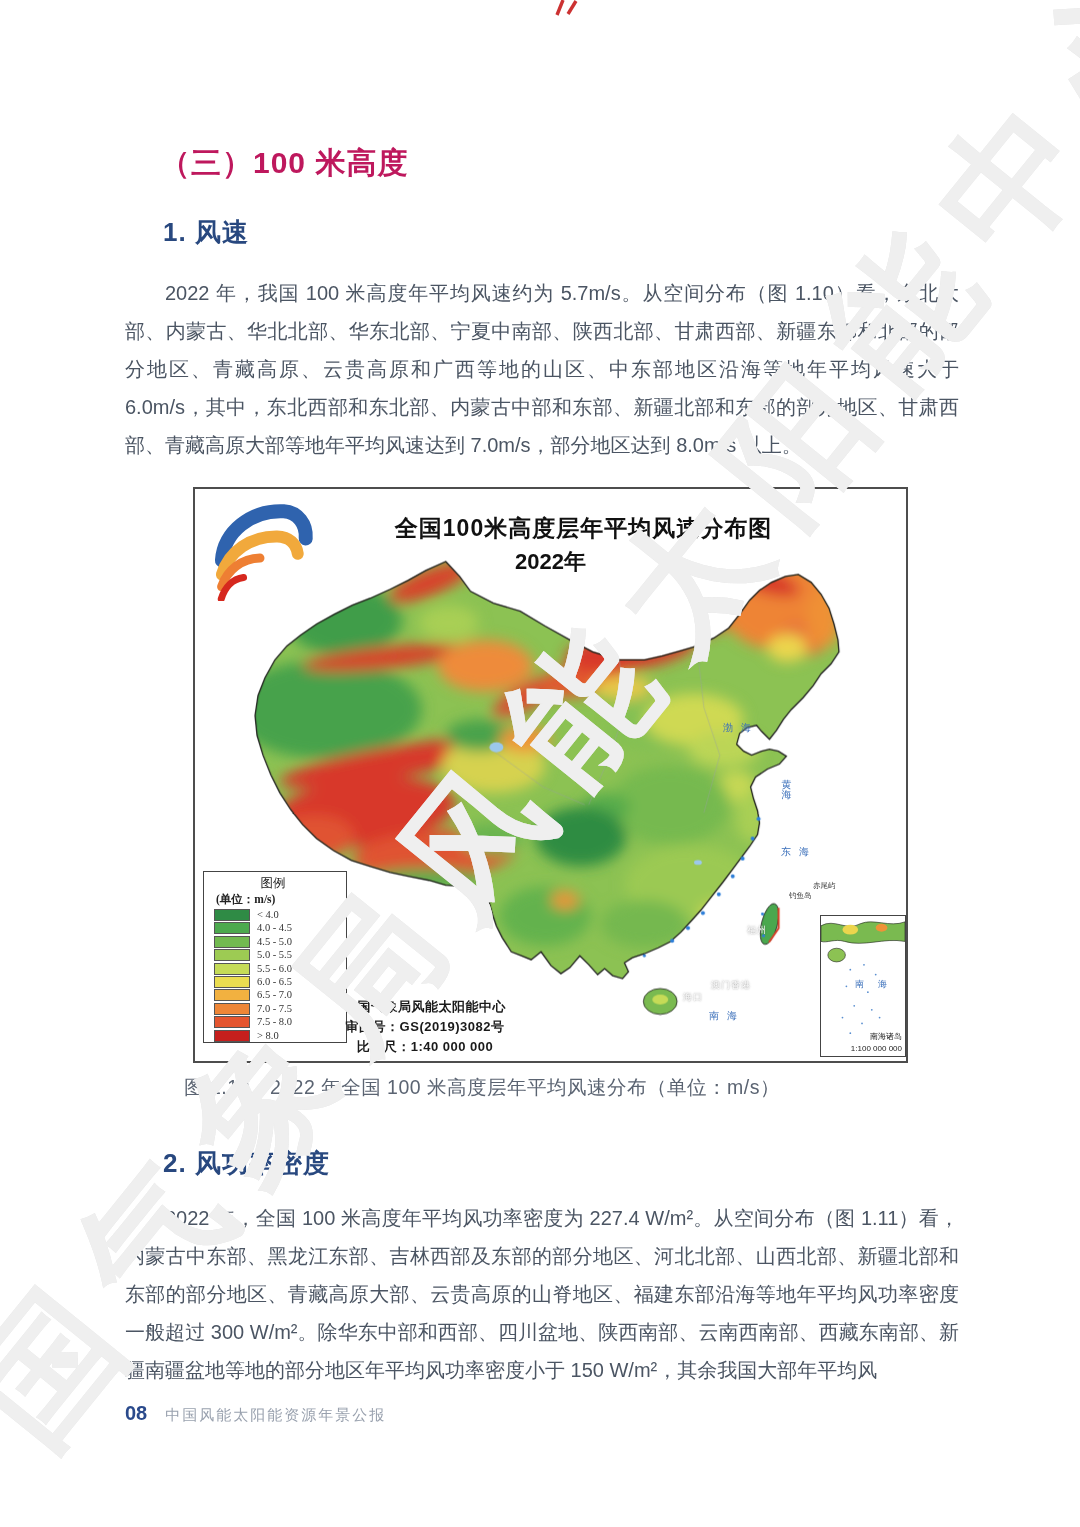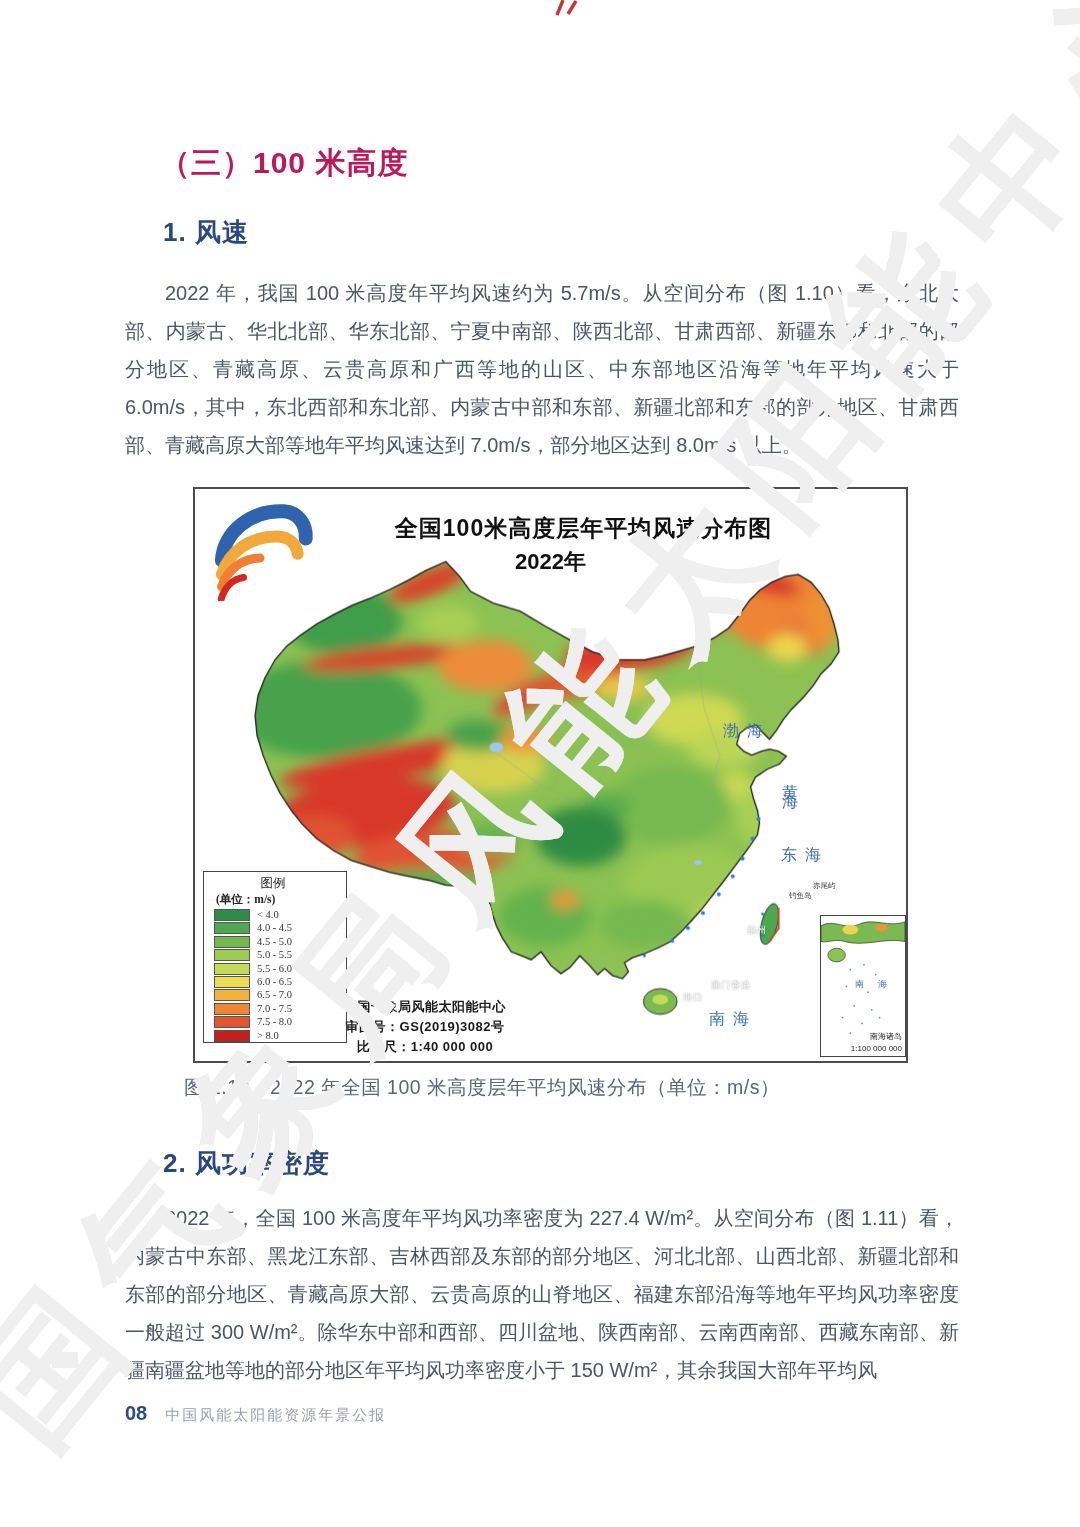--- a/index.html
+++ b/index.html
@@ -30,21 +30,21 @@
           border:2px solid #4d4d4d;box-sizing:border-box;}
   .map-svg{position:absolute;left:0;top:0;width:711px;height:572px;z-index:1;}
   .map-title{position:absolute;left:0;top:24px;width:711px;text-align:center;z-index:2;
              font-size:23px;font-weight:bold;color:#111;letter-spacing:1px;padding-left:33px;}
   .map-year{position:absolute;left:0;top:58px;width:711px;text-align:center;z-index:2;
             font-size:22px;font-weight:bold;color:#111;}
   .map-logo{position:absolute;left:10px;top:12px;width:110px;height:100px;z-index:2;}
 
   #map-labels{position:absolute;inset:0;z-index:3;}
   .map-label{position:absolute;white-space:nowrap;}
-  .map-label.sea{color:#3a6fba;font-size:16px;letter-spacing:8px;}
+  .map-label.sea{color:#3a6fba;font-size:10px;letter-spacing:8px;}
   .map-label.sea.vertical{writing-mode:vertical-rl;letter-spacing:10px;}
   .map-label.city{color:#ffffff;font-size:9px;letter-spacing:1px;text-shadow:0 0 2px rgba(90,90,90,.8);}
   .map-label.island{color:#333;font-size:7.5px;}
 
   .legend{position:absolute;left:8px;top:382px;width:144px;height:172px;background:#ffffff;
           border:1.5px solid #444;box-sizing:border-box;z-index:4;padding:3px 0 0 10px;}
   .legend-title{text-align:center;font-size:12.5px;color:#222;width:118px;}
   .legend-unit{font-size:11.5px;font-weight:bold;color:#222;margin:0 0 2px 2px;font-family:"Liberation Serif",serif;}
   .legend-row{display:flex;align-items:flex-start;height:13.4px;}
   .legend-swatch{display:inline-block;width:34px;height:10px;border:0.5px solid #555;margin-right:7px;}

